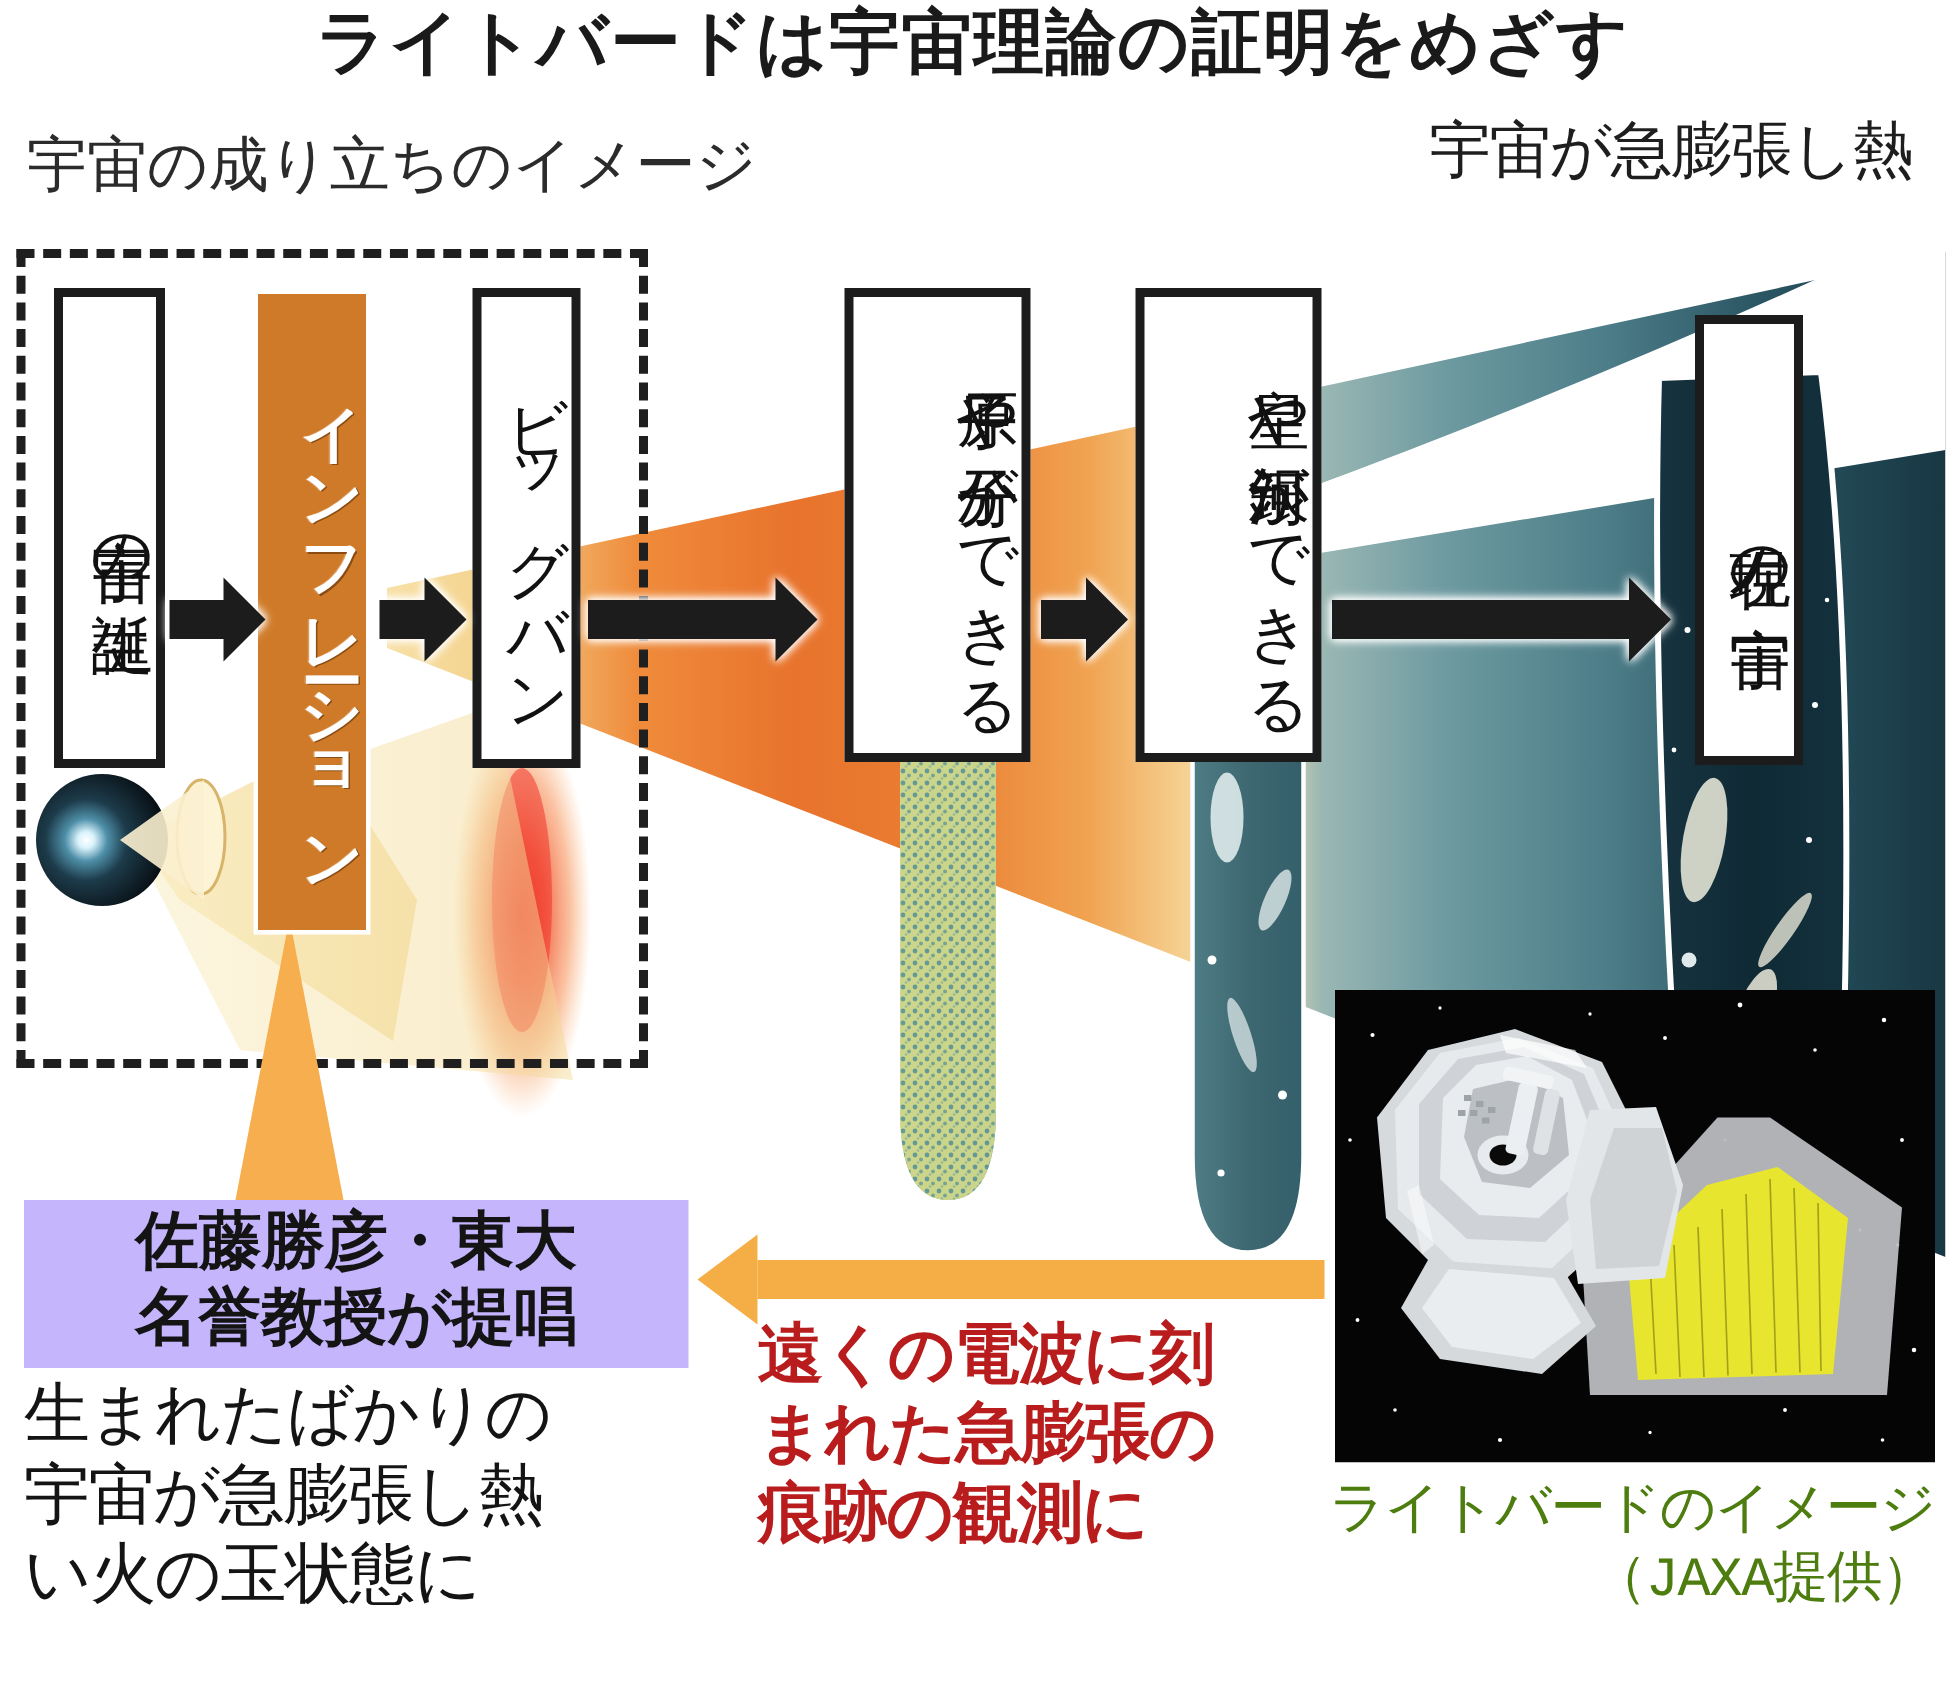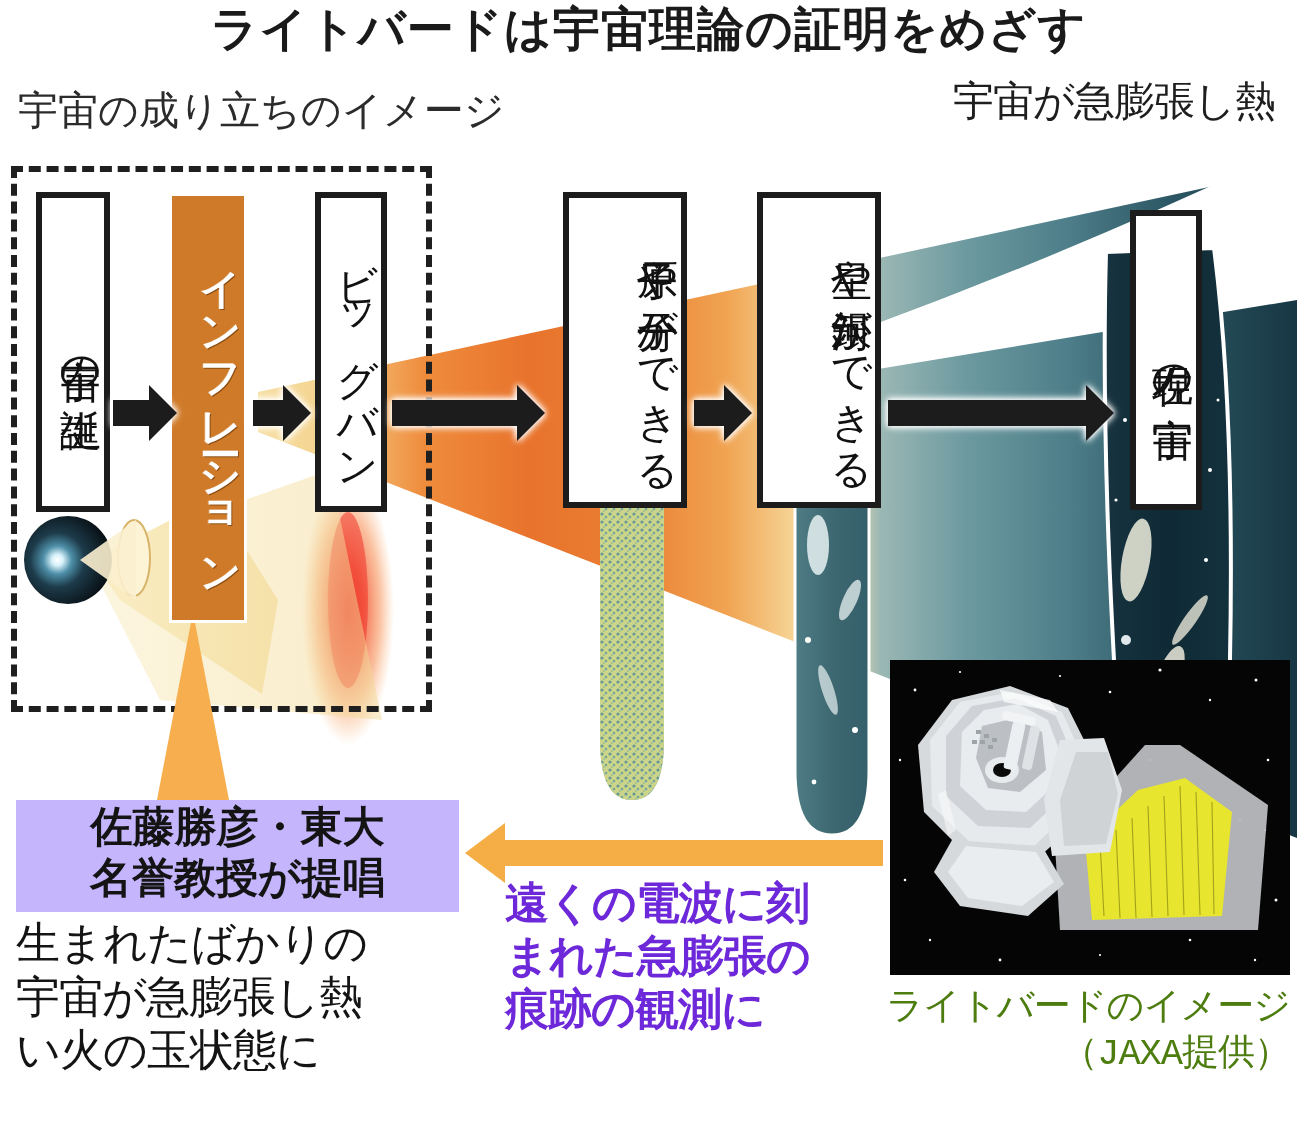--- a/index.html
+++ b/index.html
@@ -94,21 +94,21 @@
 
   
   .lr-arrow{position:absolute;left:505px;top:840px;width:378px;height:26px;background:#f5ad45;}
   .lr-arrow:before{
     content:"";position:absolute;left:-40px;top:-17px;
     border-top:30px solid transparent;border-bottom:30px solid transparent;
     border-right:40px solid #f5ad45;
   }
   .obs-text{
     position:absolute;left:505px;top:880px;width:400px;
-    font-size:44px;font-weight:bold;line-height:1.2;color:#6d28d9;letter-spacing:-1px;
+    font-size:44px;font-weight:bold;line-height:1.2;color:#b91c1c;letter-spacing:-1px;
   }
   .obs-text span{display:block;white-space:nowrap;}
   .photo-caption{
     position:absolute;left:860px;top:985px;width:430px;text-align:right;
     font-size:37px;line-height:1.25;color:#4d7c0f;letter-spacing:-1px;
   }
   .photo-caption span{display:block;}
 </style>
 </head>
 <body>

